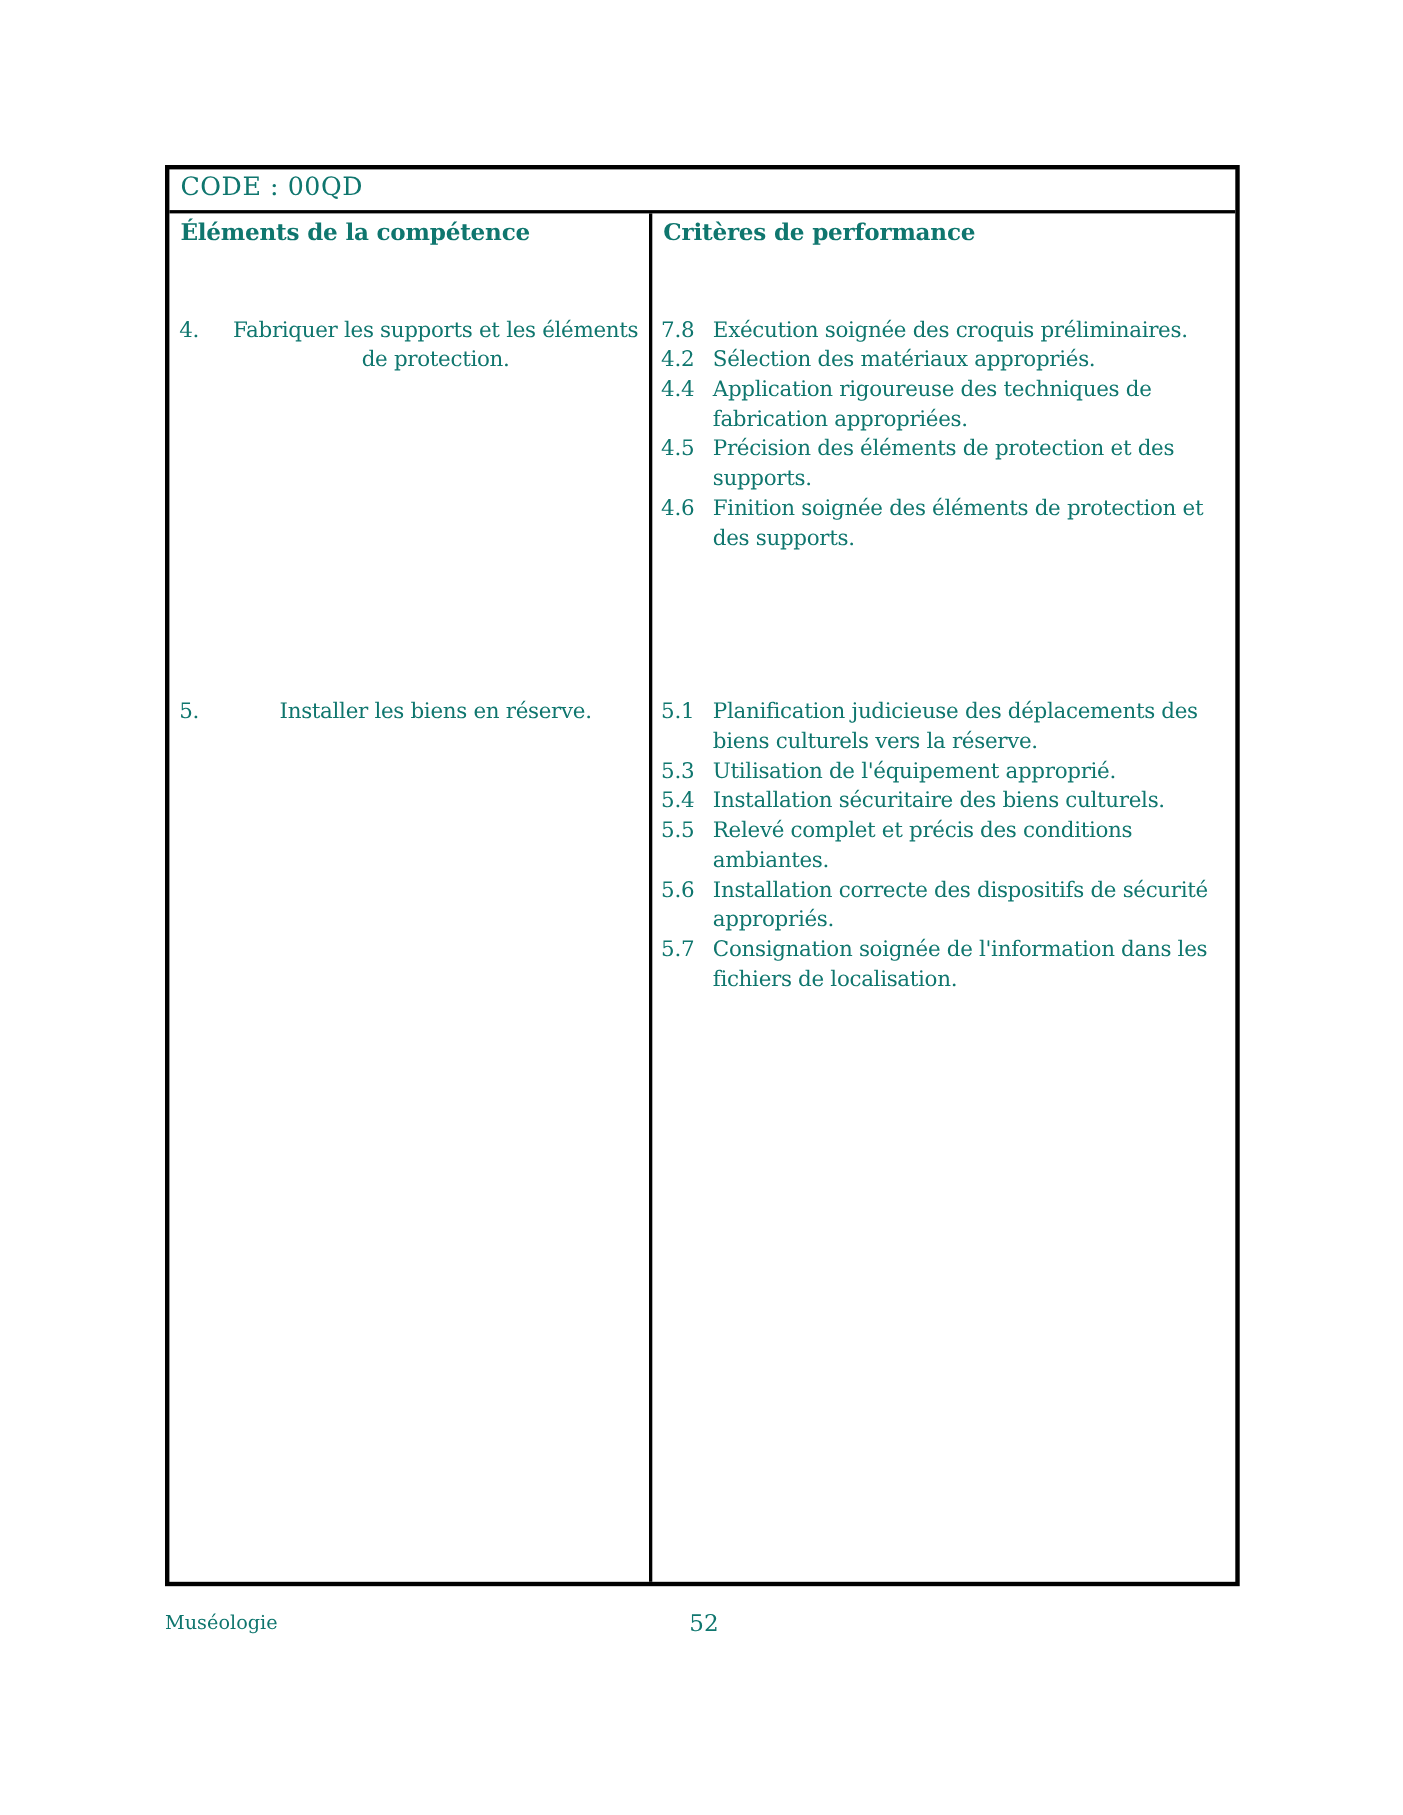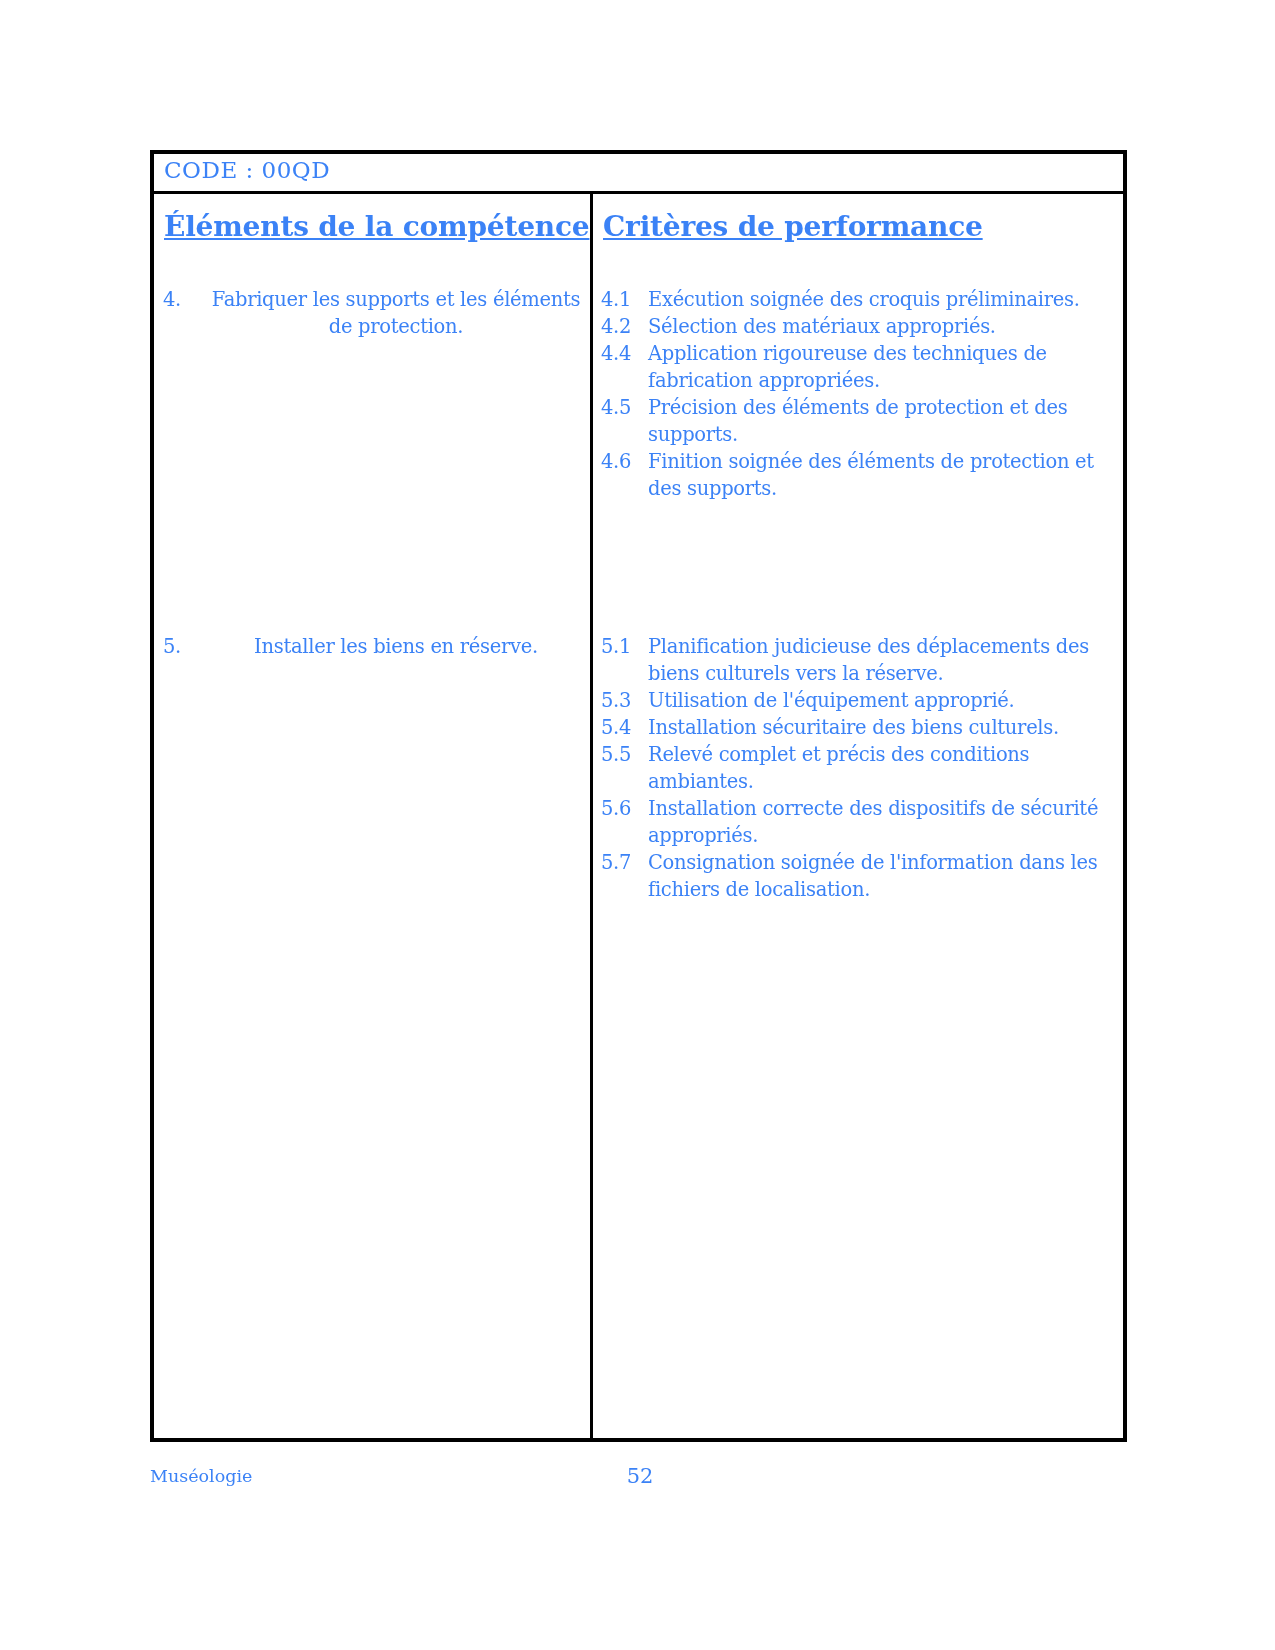--- a/index.html
+++ b/index.html
@@ -6,21 +6,21 @@
     margin: 0;
     padding: 0;
     background: #ffffff;
   }
   .page {
     position: relative;
     width: 1275px;
     height: 1650px;
     background: #ffffff;
     font-family: "DejaVu Serif", "Liberation Serif", serif;
-    color: #3b82f6;
+    color: #0f766e;
     overflow: hidden;
   }
   .table-box {
     position: absolute;
     left: 150px;
     top: 150px;
     width: 977px;
     height: 1292px;
     border: 4px solid #000000;
     box-sizing: border-box;
@@ -45,27 +45,26 @@
   }
   .col.left {
     width: 439px;
     border-right: 3px solid #000000;
   }
   .col.right {
     flex: 1;
   }
   .col-header {
     position: absolute;
-    top: 16px;
+    top: 4px;
     left: 10px;
     font-weight: bold;
-    font-size: 28px;
+    font-size: 21px;
     letter-spacing: -0.2px;
     white-space: nowrap;
-    text-decoration: underline;
   }
   .body-text {
     font-size: 19.5px;
     line-height: 27px;
     letter-spacing: -0.3px;
   }
   .element-item {
     position: absolute;
     left: 9px;
     right: 6px;
@@ -136,21 +135,21 @@
           <span class="num">5.</span>
           <span class="txt">Installer les biens en réserve.</span>
         </div>
       </div>
 
       <div class="col right">
         <div class="col-header">Critères de performance</div>
 
         <div class="crit-group body-text sec-a">
           <div class="crit">
-            <span class="num">4.1</span>
+            <span class="num">7.8</span>
             <span class="txt">Exécution soignée des croquis préliminaires.</span>
           </div>
           <div class="crit">
             <span class="num">4.2</span>
             <span class="txt">Sélection des matériaux appropriés.</span>
           </div>
           <div class="crit">
             <span class="num">4.4</span>
             <span class="txt">Application rigoureuse des techniques de fabrication appropriées.</span>
           </div>

